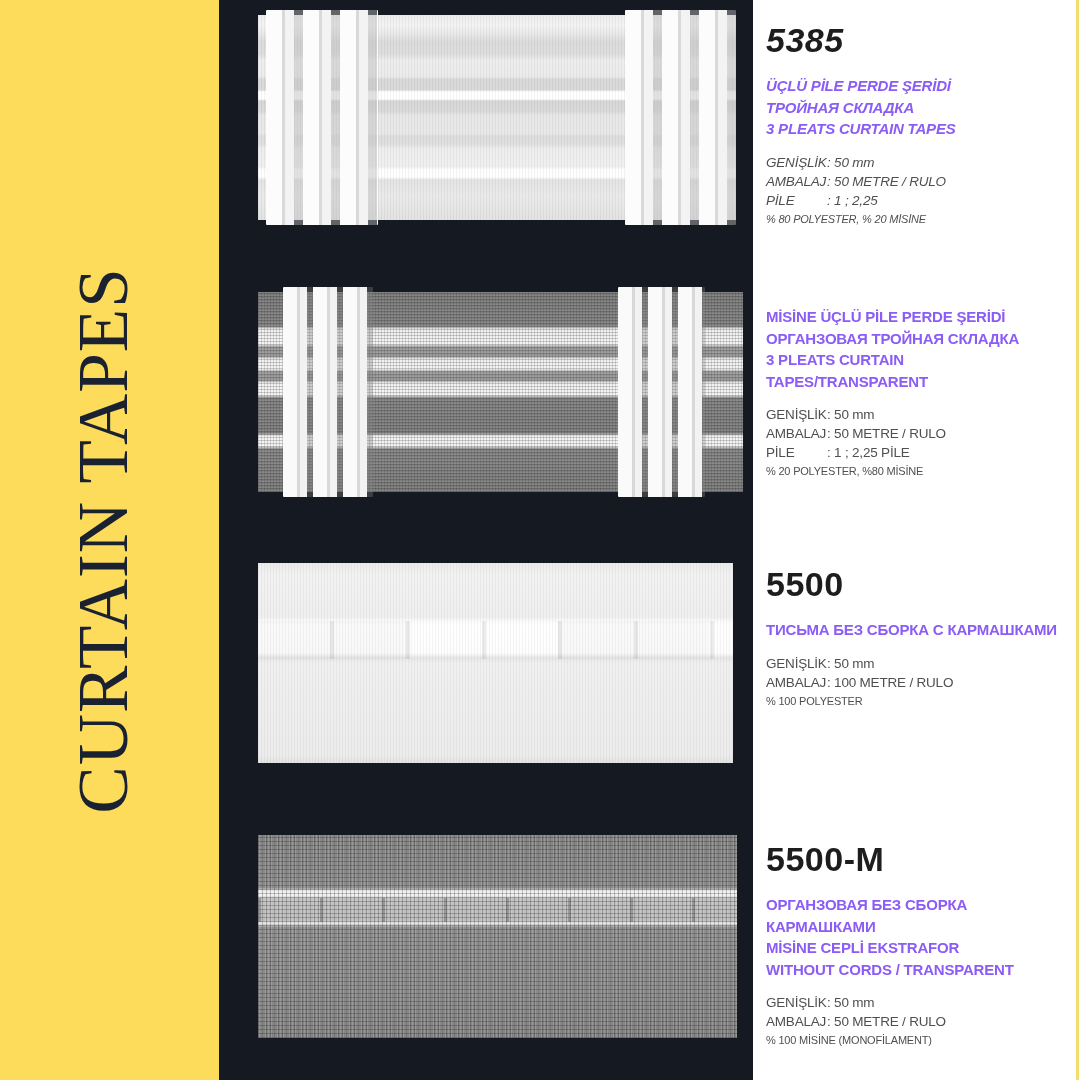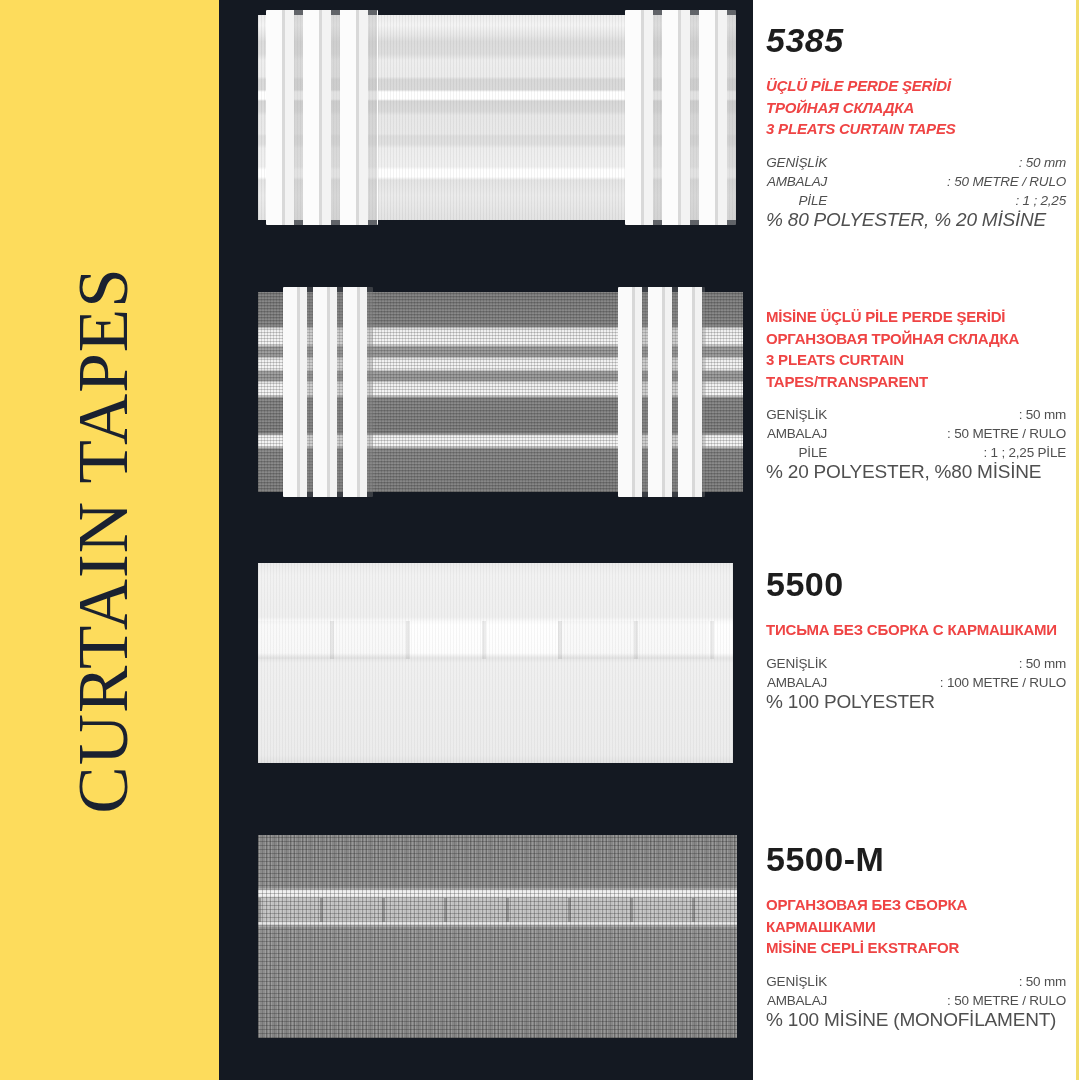--- a/index.html
+++ b/index.html
@@ -109,24 +109,24 @@
     background:repeating-linear-gradient(90deg, rgba(70,70,70,0.35) 0 3px, transparent 3px 62px);
   }
 
   
   .info{position:absolute;left:766px;width:300px;color:#2d2d2d;}
   .info-1{top:20px;font-style:italic;} .info-2{top:291px;} .info-3{top:564px;} .info-4{top:839px;}
   .code{
     margin:0;font-size:34px;line-height:40px;font-weight:700;color:#1d1d1d;letter-spacing:0.5px;
   }
   .descs{margin-top:15px;}
-  .desc{margin:0;font-size:15px;line-height:21.5px;font-weight:700;color:#ef4444;letter-spacing:-0.2px;}
+  .desc{margin:0;font-size:15px;line-height:21.5px;font-weight:700;color:#8b5cf6;letter-spacing:-0.2px;}
   .specs{margin-top:13px;font-size:13.5px;line-height:19px;color:#4f4f4f;letter-spacing:-0.2px;}
-  .spec-row{display:grid;grid-template-columns:61px 1fr;text-align:right;}
-  .material{margin:0;font-size:19px;line-height:19px;color:#4f4f4f;letter-spacing:-0.2px;}
+  .spec-row{display:grid;grid-template-columns:61px 1fr;}
+  .material{margin:0;font-size:11px;line-height:19px;color:#4f4f4f;letter-spacing:-0.2px;}
 </style>
 </head>
 <body>
 
 <div id="page">
 
   <div class="dark-band"></div>
   <div class="side-band"></div>
   <div class="side-title-wrap">
     <span>CURTAIN TAPES</span>
@@ -214,20 +214,21 @@
       </div>
       <p class="material">% 100 POLYESTER</p>
     </div>
   </div>
 
   <div class="info info-4">
     <h2 class="code">5500-M</h2>
     <div class="descs">
       <p class="desc">ОРГАНЗОВАЯ БЕЗ СБОРКА КАРМАШКАМИ</p>
       <p class="desc">MİSİNE CEPLİ EKSTRAFOR</p>
+      <p class="desc">WITHOUT CORDS / TRANSPARENT</p>
     </div>
     <div class="specs">
       <div class="spec-row">
         <span>GENİŞLİK</span>
         <span>: 50 mm</span>
       </div>
       <div class="spec-row">
         <span>AMBALAJ</span>
         <span>: 50 METRE / RULO</span>
       </div>

